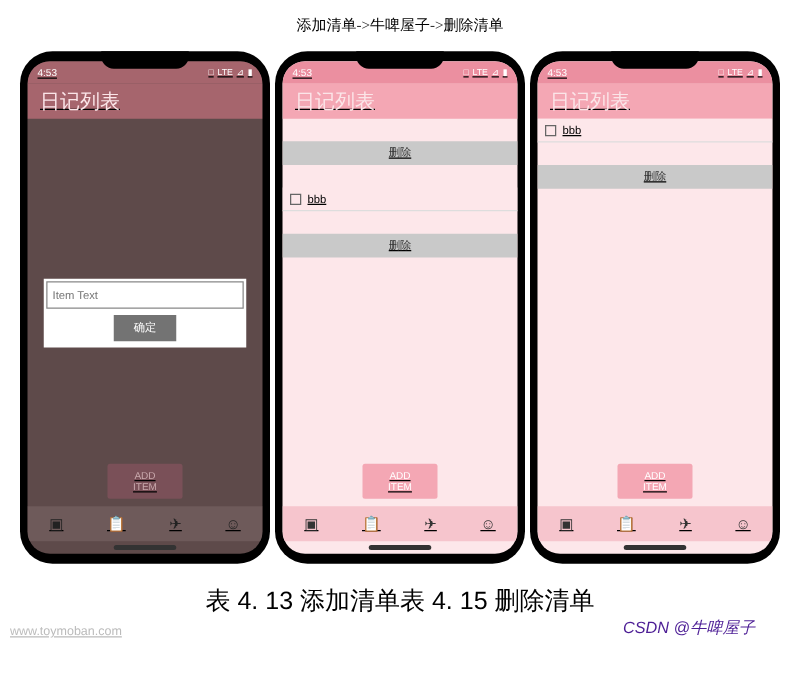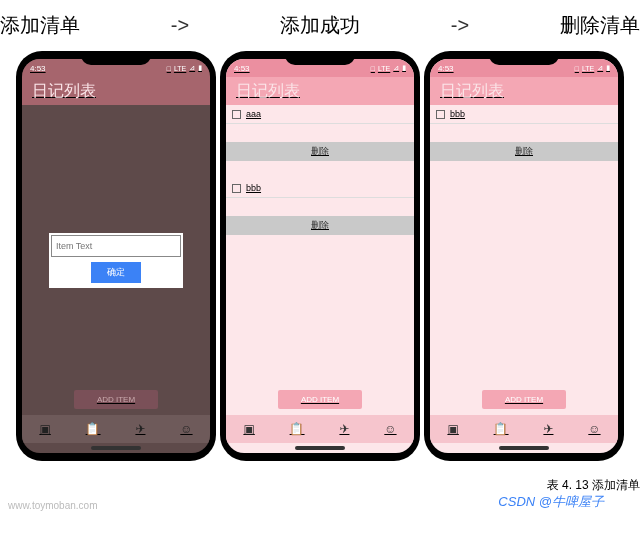--- a/index.html
+++ b/index.html
@@ -1,55 +1,55 @@
 <!DOCTYPE html>
 <html><head>
   <meta charset="utf-8">
   <style>
     * { box-sizing: border-box; margin: 0; padding: 0; }
     body { font-family: Arial, sans-serif; background: #fff; width: 640px; height: 559px; position: relative; }
-    .header-labels { display: flex; justify-content: space-between; align-items: center; padding: 12px 0; font-size: 20px; }
+    .header-labels { display: flex; justify-content: center; align-items: center; padding: 12px 0; font-size: 12px; font-family: Liberation Serif, serif; }
     .header-labels .arrow { color: #333; }
     .phones-row { display: flex; justify-content: center; gap: 4px; padding: 0 8px; }
     .phone { width: 200px; height: 410px; background: #000; border-radius: 26px; padding: 8px 6px; position: relative; }
     .phone-notch { position: absolute; top: 0; left: 50%; transform: translateX(-50%); width: 70px; height: 14px; background: #000; border-radius: 0 0 10px 10px; z-index: 2; }
     .screen { width: 100%; height: 100%; background: #fde7ea; border-radius: 18px; overflow: hidden; display: flex; flex-direction: column; position: relative; text-decoration: underline; }
     .screen.dimmed { background: #5e4a4a; }
     .screen.dimmed .status-bar, .screen.dimmed .app-bar { background: #a6656d; }
     .status-bar { height: 18px; background: #eb8fa0; display: flex; justify-content: space-between; align-items: center; padding: 0 8px; font-size: 8px; color: #fff; }
     .status-right { display: flex; gap: 3px; align-items: center; }
     .status-right span { font-size: 7px; }
     .app-bar { height: 28px; background: #f4a7b4; display: flex; align-items: center; padding: 0 10px; font-size: 16px; color: #fbe5e8; }
     .content { flex: 1; position: relative; display: flex; flex-direction: column; }
     .list-item { display: flex; flex-direction: column; }
     .item-row { display: flex; align-items: center; padding: 4px 6px; background: #fde7ea; border-bottom: 1px solid #ddd; font-size: 9px; }
     .checkbox { width: 9px; height: 9px; border: 1px solid #666; margin-right: 5px; }
     .delete-btn { background: #c9c9c9; text-align: center; font-size: 9px; padding: 3px 0; color: #333; margin: 18px 0; }
-    .add-btn { background: #f4a7b4; color: #fff; font-size: 8px; text-align: center; padding: 5px 12px; margin: 0 auto 6px; width: 84px; border-radius: 2px; margin-top: auto; }
+    .add-btn { background: #f4a7b4; color: #fff; font-size: 8px; text-align: center; padding: 5px 12px; margin: 0 auto 6px; width: 60px; border-radius: 2px; margin-top: auto; }
     .bottom-nav { height: 28px; background: #f6c5cd; display: flex; justify-content: space-around; align-items: center; }
     .bottom-nav .nav-icon { font-size: 12px; color: #333; }
     .home-bar { height: 4px; width: 50px; background: #333; border-radius: 2px; margin: 3px auto; }
     .modal-overlay { position: absolute; inset: 0; display: flex; align-items: center; justify-content: center; }
-    .modal { background: #fff; width: 134px; padding: 2px; }
+    .modal { background: #fff; width: 162px; padding: 2px; }
     .modal input { width: 100%; height: 22px; border: 1px solid #888; font-size: 9px; padding: 0 4px; }
-    .modal-btn { background: #3b82f6; color: #fff; font-size: 9px; text-align: center; padding: 4px 0; width: 50px; margin: 5px auto 3px; }
+    .modal-btn { background: #737373; color: #fff; font-size: 9px; text-align: center; padding: 4px 0; width: 50px; margin: 5px auto 3px; }
     .screen.dimmed .bottom-nav { background: #6e5a5a; }
     .screen.dimmed .bottom-nav .nav-icon { color: #222; }
     .screen.dimmed .add-btn { background: #7a5058; color: #c9a9ad; }
-    .captions { display: flex; justify-content: flex-end; padding: 16px 0 6px; font-size: 12px; }
-    .watermark-row { display: flex; gap: 6px; align-items: flex-end; padding: 0 8px; font-size: 10px; color: #bbb; }
-    .csdn-mark { position: absolute; right: 36px; bottom: 48px; font-size: 13px; color: #3b82f6; font-style: italic; }
+    .captions { display: flex; justify-content: center; padding: 16px 0 6px; font-size: 20px; }
+    .watermark-row { display: flex; gap: 6px; align-items: flex-end; padding: 0 8px; font-size: 10px; color: #bbb; text-decoration: underline; }
+    .csdn-mark { position: absolute; right: 36px; bottom: 48px; font-size: 13px; color: #4c1d95; font-style: italic; }
   </style>
 </head>
 <body>
 
 <div class="header-labels">
   <span>添加清单</span>
   <span class="arrow">-&gt;</span>
-  <span>添加成功</span>
+  <span>牛啤屋子</span>
   <span class="arrow">-&gt;</span>
   <span>删除清单</span>
 </div>
 
 <div class="phones-row">
 
   <div class="phone">
     <div class="phone-notch"></div>
     <div class="screen dimmed">
       <div class="status-bar">
@@ -93,24 +93,20 @@
           <span>LTE</span>
           <span>⊿</span>
           <span>▮</span>
         </div>
       </div>
       <div class="app-bar">
         <span>日记列表</span>
       </div>
       <div class="content">
         <div class="list-item">
-          <div class="item-row">
-            <div class="checkbox"></div>
-            <span>aaa</span>
-          </div>
           <div class="delete-btn">删除</div>
         </div>
         <div class="list-item">
           <div class="item-row">
             <div class="checkbox"></div>
             <span>bbb</span>
           </div>
           <div class="delete-btn">删除</div>
         </div>
         <div class="add-btn">ADD ITEM</div>
@@ -159,17 +155,18 @@
       <div class="home-bar"></div>
     </div>
   </div>
 
 </div>
 
 <div class="csdn-mark">CSDN @牛啤屋子</div>
 
 <div class="captions">
   <span>表 4. 13 添加清单</span>
+  <span>表 4. 15 删除清单</span>
 </div>
 
 <div class="watermark-row">
   <span>www.toymoban.com</span>
 </div>
 
 </body></html>

